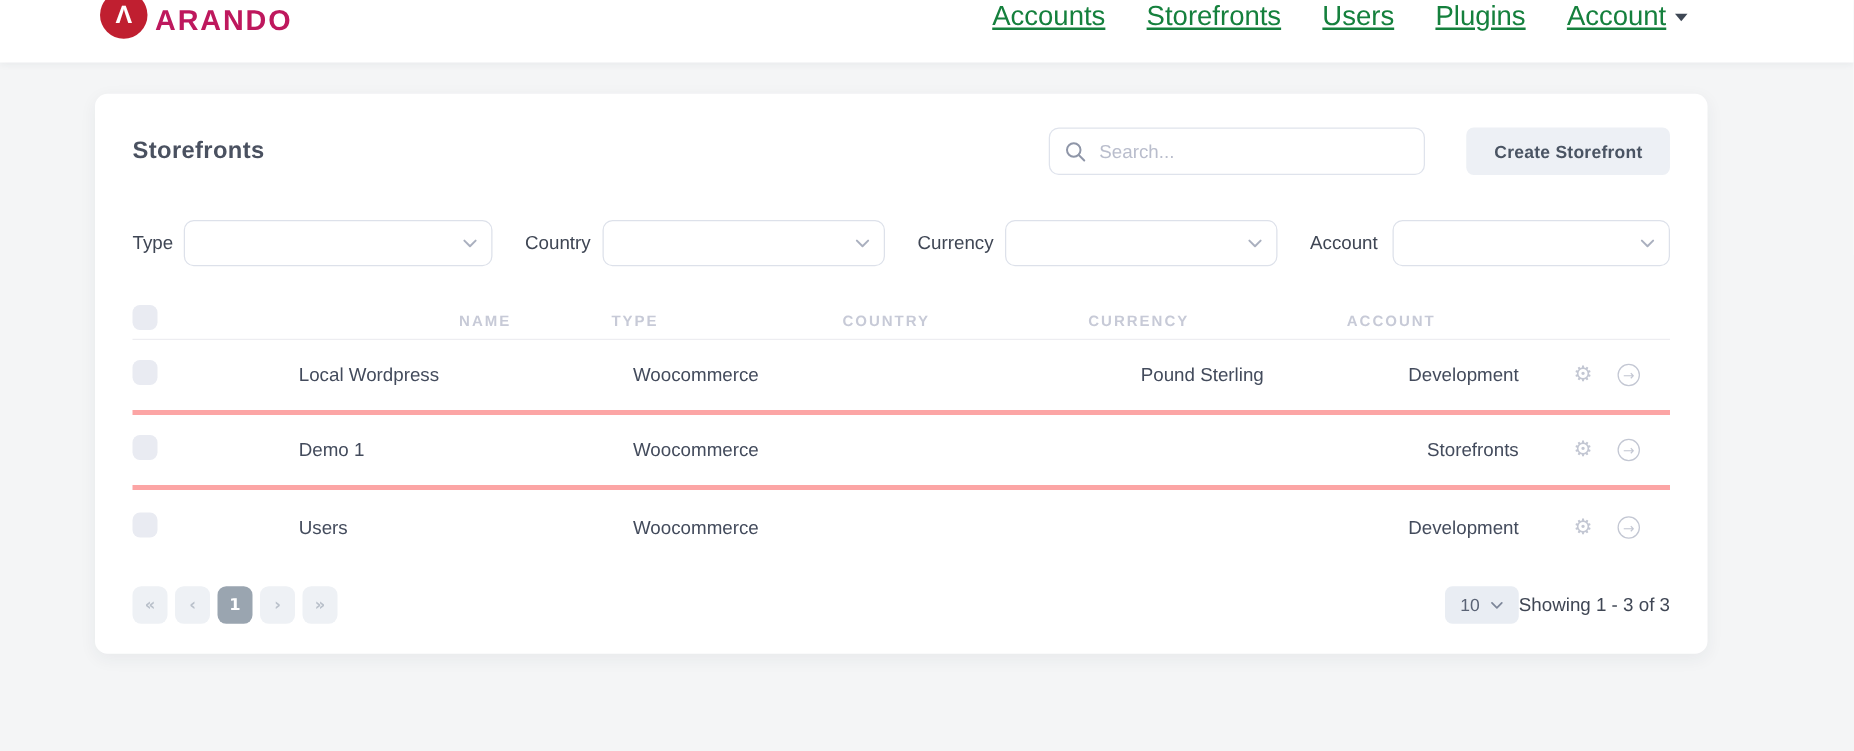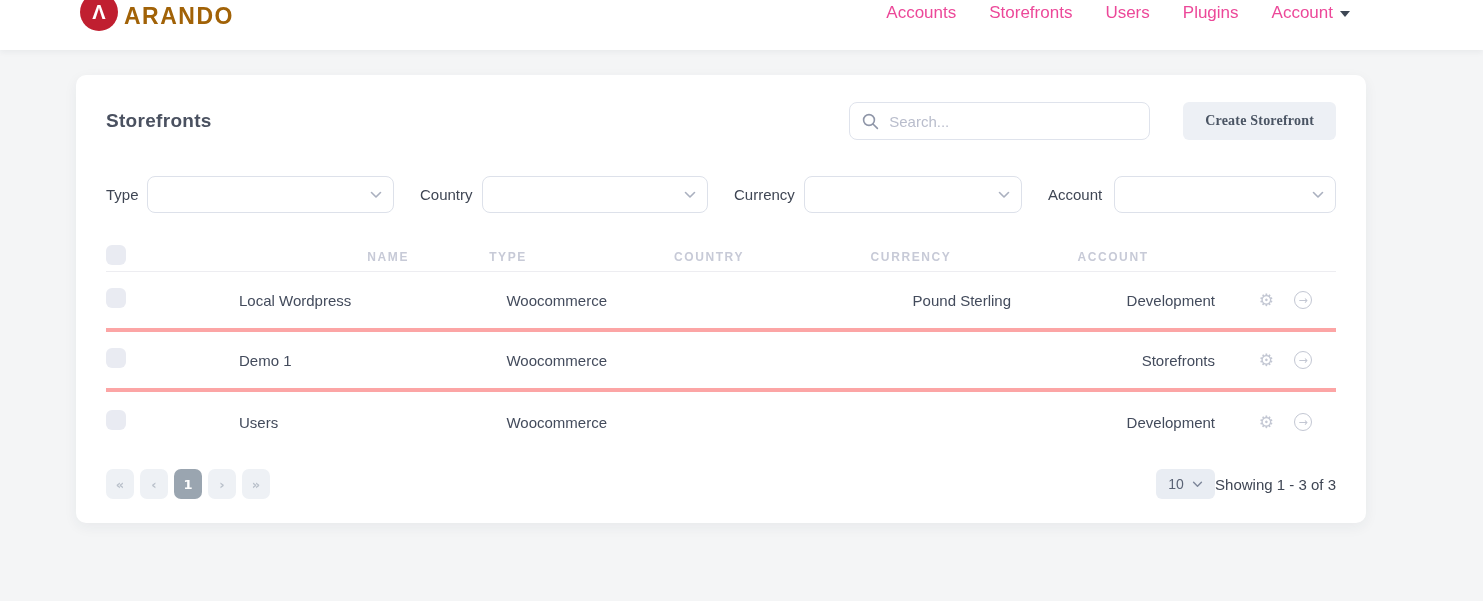--- a/index.html
+++ b/index.html
@@ -17,27 +17,27 @@
     padding:0 133px 0 80px; position:relative; z-index:5;
   }
   .brand { display:flex; align-items:center; gap:6px; cursor:pointer; }
   .brand-circle {
     width:38px; height:38px; border-radius:50%;
     background:#c01f30; color:#ffffff;
     display:flex; align-items:center; justify-content:center;
     font-weight:bold; font-size:20px; margin-top:-7px;
   }
   .brand-text {
-    color:#a16207; font-weight:bold; font-size:23px;
+    color:#be185d; font-weight:bold; font-size:23px;
     letter-spacing:1.5px; margin-top:0px; line-height:26px;
   }
   .nav-links { display:flex; align-items:center; gap:33px; margin-top:1px; }
   .nav-link {
-    font-size:17px; color:#ec4899; font-weight:500;
-    line-height:24px; cursor:pointer; white-space:nowrap;
+    font-size:22px; color:#15803d; font-weight:500;
+    line-height:24px; cursor:pointer; white-space:nowrap;text-decoration:underline;
   }
   .nav-caret {
     display:inline-block; width:0; height:0; margin-left:7px;
     border-left:5px solid transparent; border-right:5px solid transparent;
     border-top:6px solid #3e4754; vertical-align:middle;
   }
   
   .card {
     width:1290px; margin:25px 0 0 76px; background:#ffffff;
     border-radius:10px; box-shadow:0 4px 14px rgba(40,45,60,.06);
@@ -51,21 +51,21 @@
     background:#ffffff; display:flex; align-items:center; padding:0 12px; gap:10px;
   }
   .search-box input {
     border:none; outline:none; flex:1; font-size:15px;
     font-family:"Liberation Sans", sans-serif; color:#434b5c; background:transparent;
   }
   .search-box input::placeholder { color:#b9bdcc; }
   .create-btn {
     margin-left:33px; height:38px; padding:0 22px; border:none; cursor:pointer;
     background:#edf0f5; border-radius:6px; color:#4a5463;
-    font-size:14px; font-weight:bold; font-family:Liberation Serif, serif;
+    font-size:14px; font-weight:bold; font-family:Liberation Sans, sans-serif;
     letter-spacing:.2px;
     text-align:right;
   }
   
   .filters { margin-top:36px; display:flex; justify-content:space-between; }
   .filter-group { width:288px; display:flex; align-items:center; justify-content:space-between; }
   .filter-label { font-size:15px; color:#3f4654; white-space:nowrap; }
   .filter-select {
     height:37px; border:1px solid #dde1ea; border-radius:8px; background:#ffffff;
     position:relative; cursor:pointer; display:flex; align-items:center;

